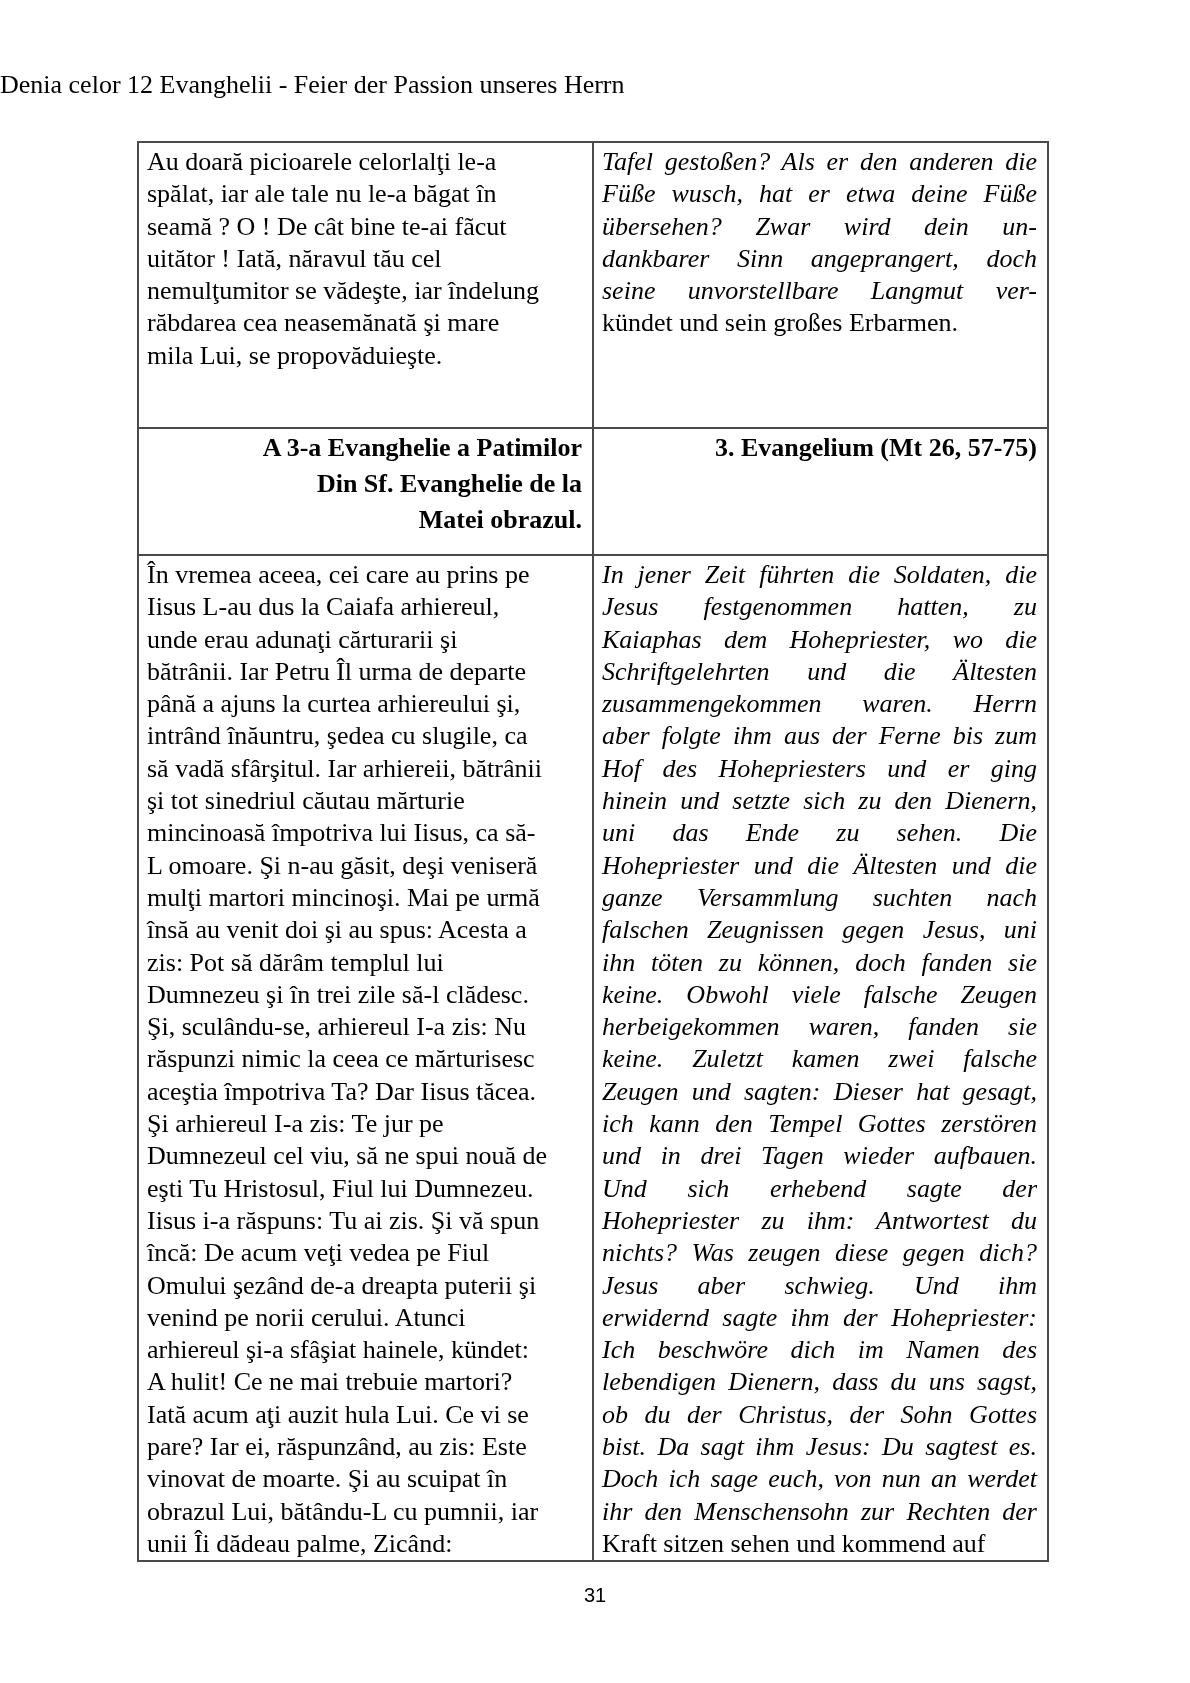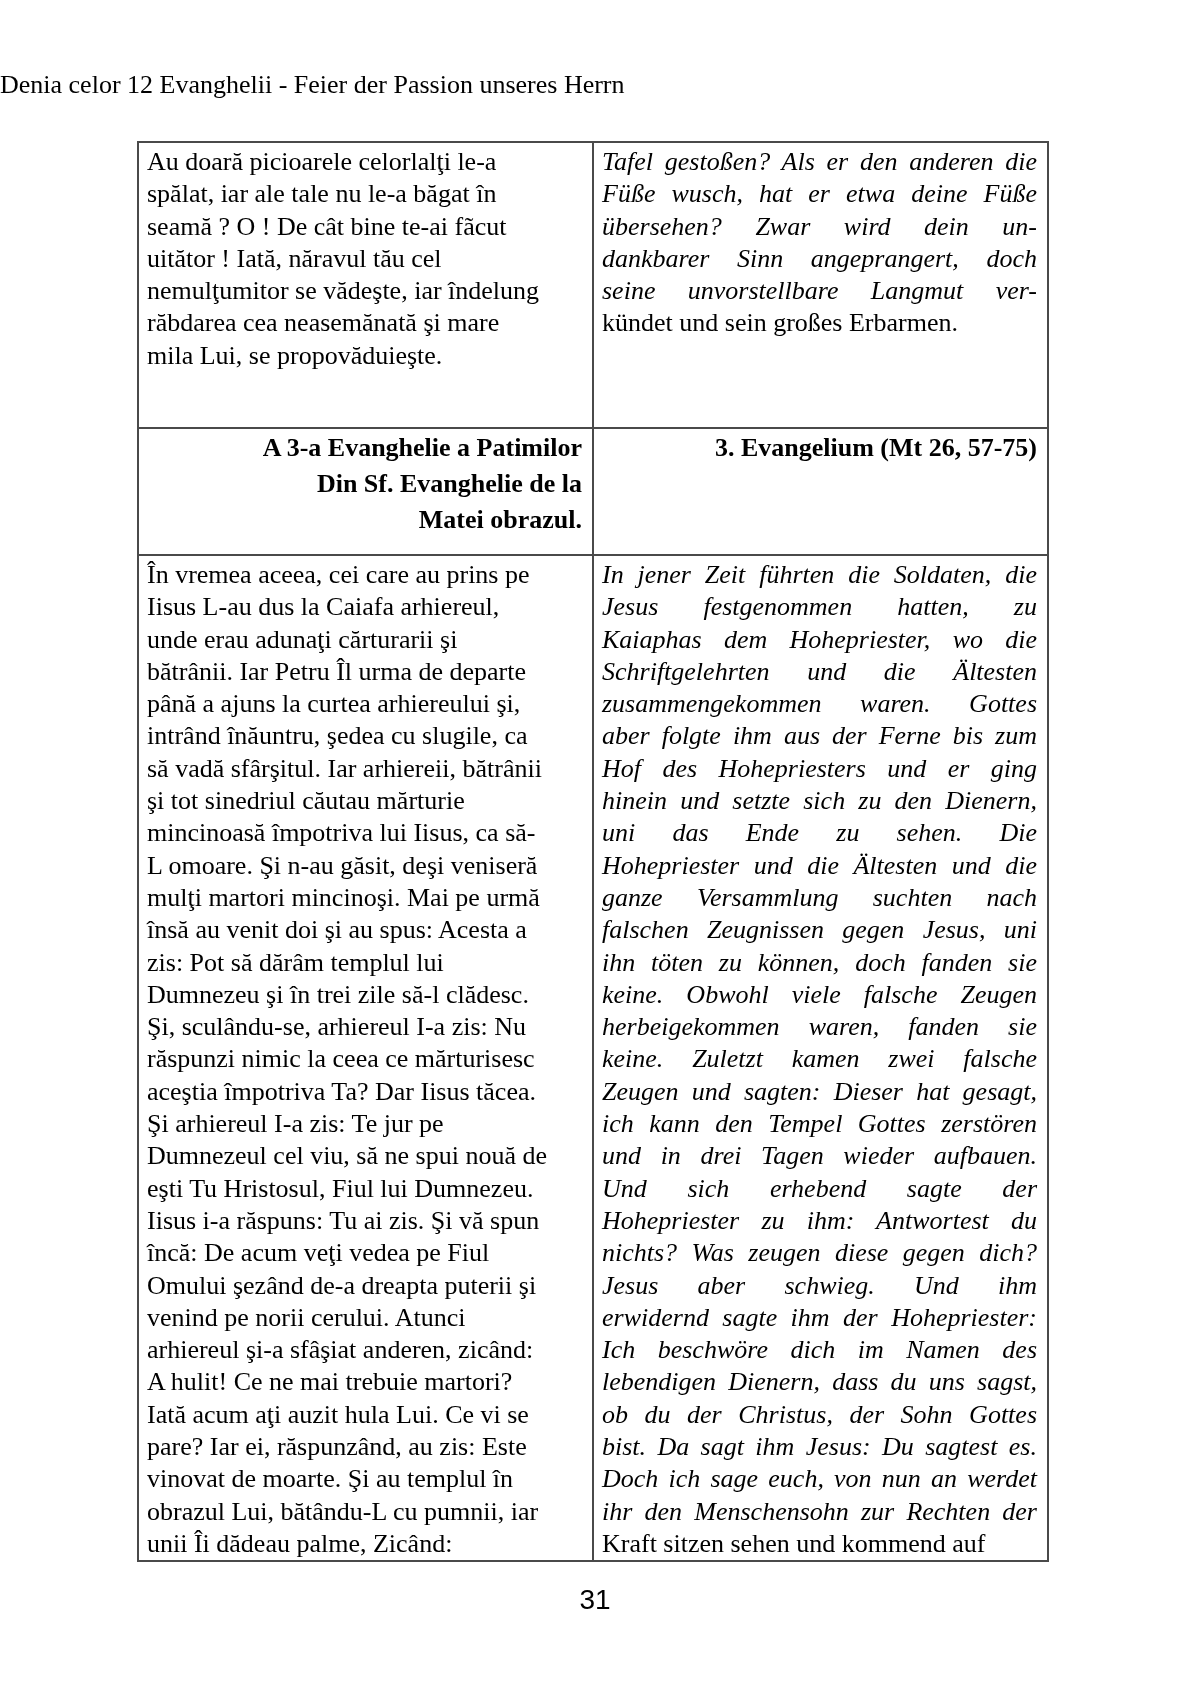--- a/index.html
+++ b/index.html
@@ -57,21 +57,21 @@
     text-align-last: justify;
     font-style: italic;
   }
   .page-number {
     position: absolute;
     top: 1584px;
     left: 0;
     width: 100%;
     text-align: center;
     font-family: "Liberation Sans", sans-serif;
-    font-size: 28px;
+    font-size: 20px;
   }
 </style>
 </head>
 <body>
 
 <div class="doc-header">Denia celor 12 Evanghelii - Feier der Passion unseres Herrn</div>
 
 <table class="doc-table">
   <colgroup>
     <col style="width:50%">
@@ -126,34 +126,34 @@
           <div class="line">Şi, sculându-se, arhiereul I-a zis: Nu</div>
           <div class="line">răspunzi nimic la ceea ce mărturisesc</div>
           <div class="line">aceştia împotriva Ta? Dar Iisus tăcea.</div>
           <div class="line">Şi arhiereul I-a zis: Te jur pe</div>
           <div class="line">Dumnezeul cel viu, să ne spui nouă de</div>
           <div class="line">eşti Tu Hristosul, Fiul lui Dumnezeu.</div>
           <div class="line">Iisus i-a răspuns: Tu ai zis. Şi vă spun</div>
           <div class="line">încă: De acum veţi vedea pe Fiul</div>
           <div class="line">Omului şezând de-a dreapta puterii şi</div>
           <div class="line">venind pe norii cerului. Atunci</div>
-          <div class="line">arhiereul şi-a sfâşiat anderen, zicând:</div>
+          <div class="line">arhiereul şi-a sfâşiat hainele, kündet:</div>
           <div class="line">A hulit! Ce ne mai trebuie martori?</div>
           <div class="line">Iată acum aţi auzit hula Lui. Ce vi se</div>
           <div class="line">pare? Iar ei, răspunzând, au zis: Este</div>
-          <div class="line">vinovat de moarte. Şi au templul în</div>
+          <div class="line">vinovat de moarte. Şi au scuipat în</div>
           <div class="line">obrazul Lui, bătându-L cu pumnii, iar</div>
           <div class="line">unii Îi dădeau palme, Zicând:</div>
         </td>
       <td>
           <div class="line jline">In jener Zeit führten die Soldaten, die</div>
           <div class="line jline">Jesus festgenommen hatten, zu</div>
           <div class="line jline">Kaiaphas dem Hohepriester, wo die</div>
           <div class="line jline">Schriftgelehrten und die Ältesten</div>
-          <div class="line jline">zusammengekommen waren. Gottes</div>
+          <div class="line jline">zusammengekommen waren. Herrn</div>
           <div class="line jline">aber folgte ihm aus der Ferne bis zum</div>
           <div class="line jline">Hof des Hohepriesters und er ging</div>
           <div class="line jline">hinein und setzte sich zu den Dienern,</div>
           <div class="line jline">uni das Ende zu sehen. Die</div>
           <div class="line jline">Hohepriester und die Ältesten und die</div>
           <div class="line jline">ganze Versammlung suchten nach</div>
           <div class="line jline">falschen Zeugnissen gegen Jesus, uni</div>
           <div class="line jline">ihn töten zu können, doch fanden sie</div>
           <div class="line jline">keine. Obwohl viele falsche Zeugen</div>
           <div class="line jline">herbeigekommen waren, fanden sie</div>

